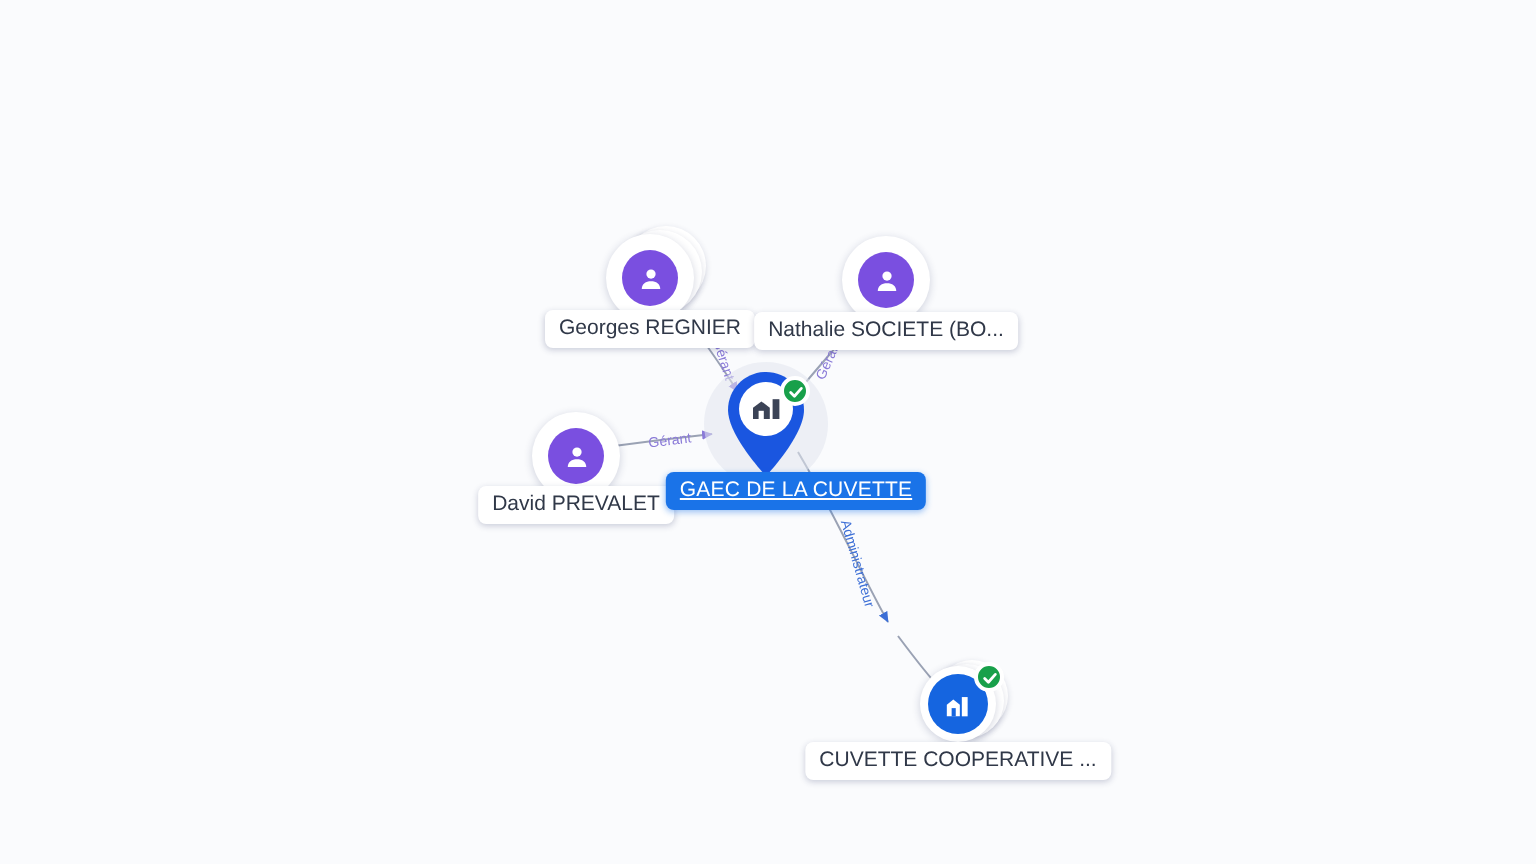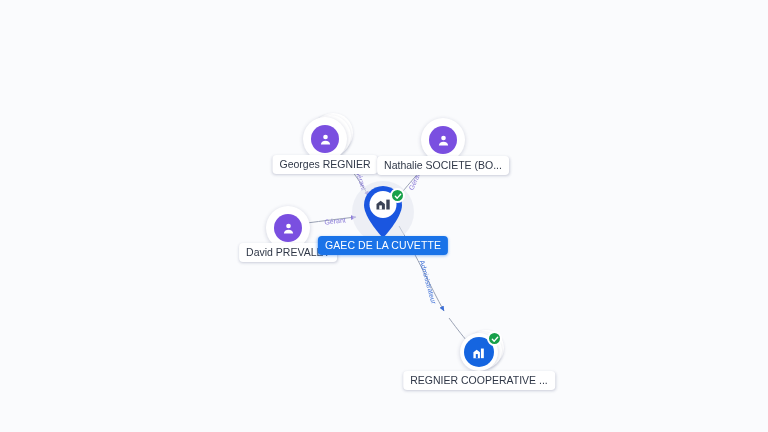--- a/index.html
+++ b/index.html
@@ -168,21 +168,21 @@
         </g>
       </svg>
     </div>
     <div class="badge" style="right:9px;top:7px;">
       <svg width="8" height="8" viewBox="0 0 24 24" fill="none" stroke="#ffffff" stroke-width="4.2" stroke-linecap="round" stroke-linejoin="round">
         <path d="M4 12.8 L9.6 18.4 L20 6.6"></path>
       </svg>
     </div>
   </div>
 </div>
-<div class="nlabel selected" style="left:383px;top:236px;">GAEC DE LA CUVETTE</div>
+<div class="nlabel selected" style="left:398px;top:236px;text-decoration:underline;">GAEC DE LA CUVETTE</div>
 
 <div class="node" style="left:479px;top:352px;">
   <div style="position:relative;width:38px;height:38px;">
     <div class="stack" style="left:8px;top:-3px;width:36px;height:36px;"></div>
     <div class="stack" style="left:5px;top:-1px;width:37px;height:37px;"></div>
     <div class="avatar-company">
       <div class="disc">
         <svg width="17" height="17" viewBox="0 0 24 24" fill="#ffffff">
           <path d="M3.4 20h9.2v-8.2L8 8.2 3.4 11.8z"></path>
           <rect x="14" y="6.4" width="4.1" height="13.6"></rect>
@@ -190,13 +190,13 @@
         </svg>
       </div>
     </div>
     <div class="badge" style="right:-4px;top:-2px;">
       <svg width="8" height="8" viewBox="0 0 24 24" fill="none" stroke="#ffffff" stroke-width="4.2" stroke-linecap="round" stroke-linejoin="round">
         <path d="M4 12.8 L9.6 18.4 L20 6.6"></path>
       </svg>
     </div>
   </div>
 </div>
-<div class="nlabel" style="left:479px;top:371px;">REGNIER COOPERATIVE ...</div>
+<div class="nlabel" style="left:479px;top:371px;">CUVETTE COOPERATIVE ...</div>
 
 </body></html>

